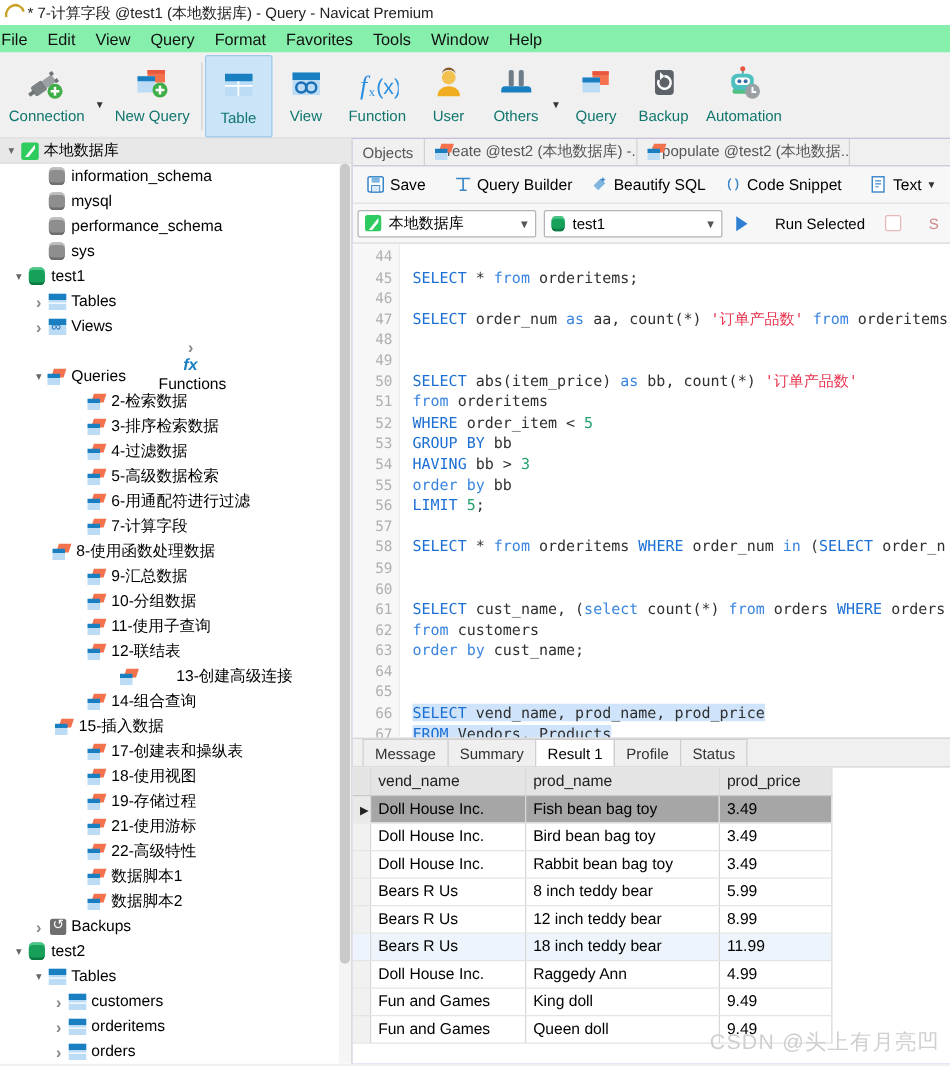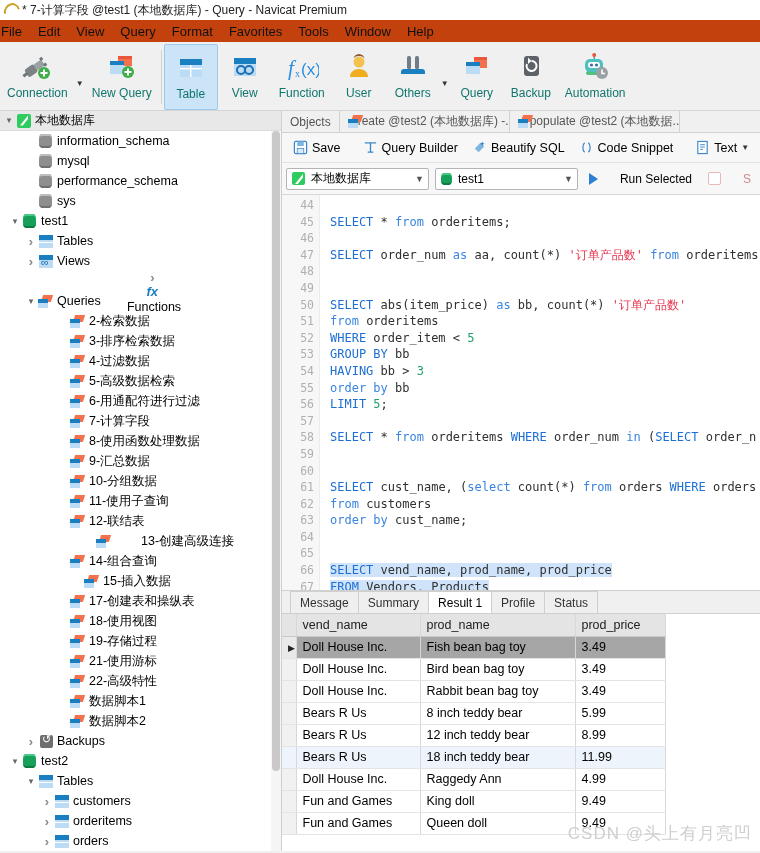--- a/index.html
+++ b/index.html
@@ -25,21 +25,21 @@
   .titlebar .app-icon::before {
     content: ""; position: absolute; left: 2px; top: 1px; width: 12px; height: 13px;
     border: 2px solid #c9a227; border-radius: 50%;
     border-right-color: transparent; border-bottom-color: transparent;
     transform: rotate(30deg);
   }
   .title-text { white-space: nowrap; overflow: hidden; }
 
   
   .menubar {
-    height: 22px; background: #c2410c; display: flex; align-items: center;
+    height: 22px; background: #86efac; display: flex; align-items: center;
     padding-left: 0px; font-size: 13px;
   }
   .menubar .mi { padding: 2px 8px; cursor: default; color: #111; }
   .menubar .mi:first-child { padding-left: 1px; }
 
   
   .ribbon {
     height: 69px; background: #f0f0f0; border-bottom: 1px solid #d4d4d4;
     display: flex; align-items: stretch; padding: 2px 0 0 0;
   }
@@ -472,21 +472,21 @@
             </div>
             <div class="tlabel">6-用通配符进行过滤</div>
           </div>
           <div class="tnode" style="padding-left: 56px;">
             <div class="twist "></div>
             <div class="ticon">
               <div class="ico-query"></div>
             </div>
             <div class="tlabel">7-计算字段</div>
           </div>
-          <div class="tnode" style="padding-left: 56px;">
+          <div class="tnode" style="padding-left: 28px;">
             <div class="twist "></div>
             <div class="ticon">
               <div class="ico-query"></div>
             </div>
             <div class="tlabel">8-使用函数处理数据</div>
           </div>
           <div class="tnode" style="padding-left: 56px;">
             <div class="twist "></div>
             <div class="ticon">
               <div class="ico-query"></div>
@@ -521,21 +521,21 @@
             </div>
             <div class="tlabel">13-创建高级连接</div>
           </div>
           <div class="tnode" style="padding-left: 56px;">
             <div class="twist "></div>
             <div class="ticon">
               <div class="ico-query"></div>
             </div>
             <div class="tlabel">14-组合查询</div>
           </div>
-          <div class="tnode" style="padding-left: 70px;">
+          <div class="tnode" style="padding-left: 30px;">
             <div class="twist "></div>
             <div class="ticon">
               <div class="ico-query"></div>
             </div>
             <div class="tlabel">15-插入数据</div>
           </div>
           <div class="tnode" style="padding-left: 56px;">
             <div class="twist "></div>
             <div class="ticon">
               <div class="ico-query"></div>

